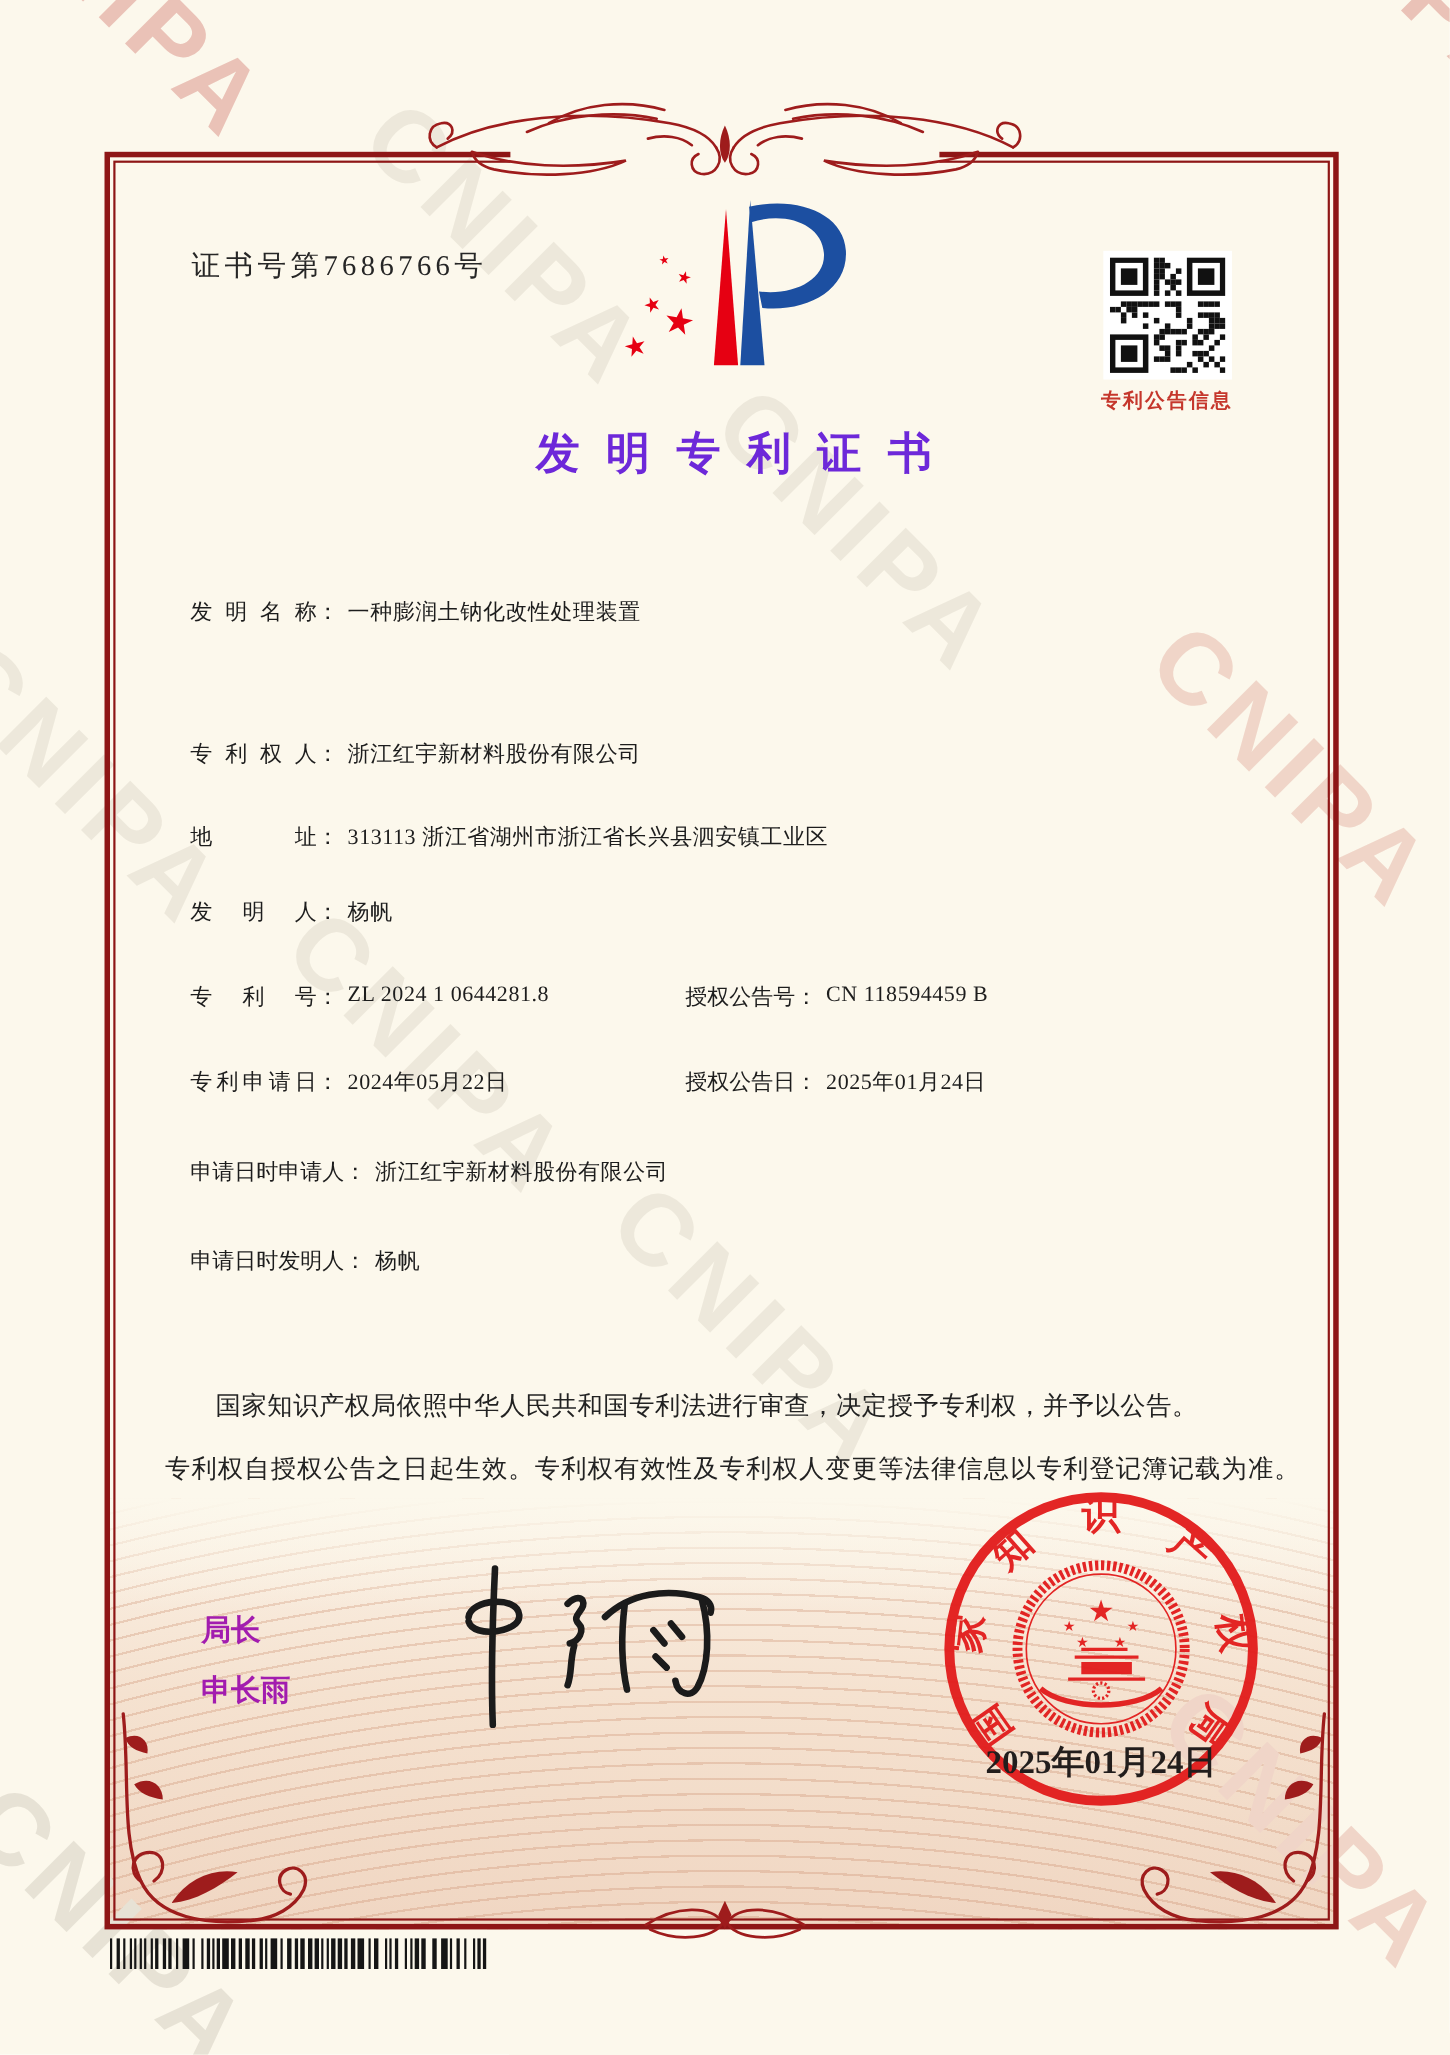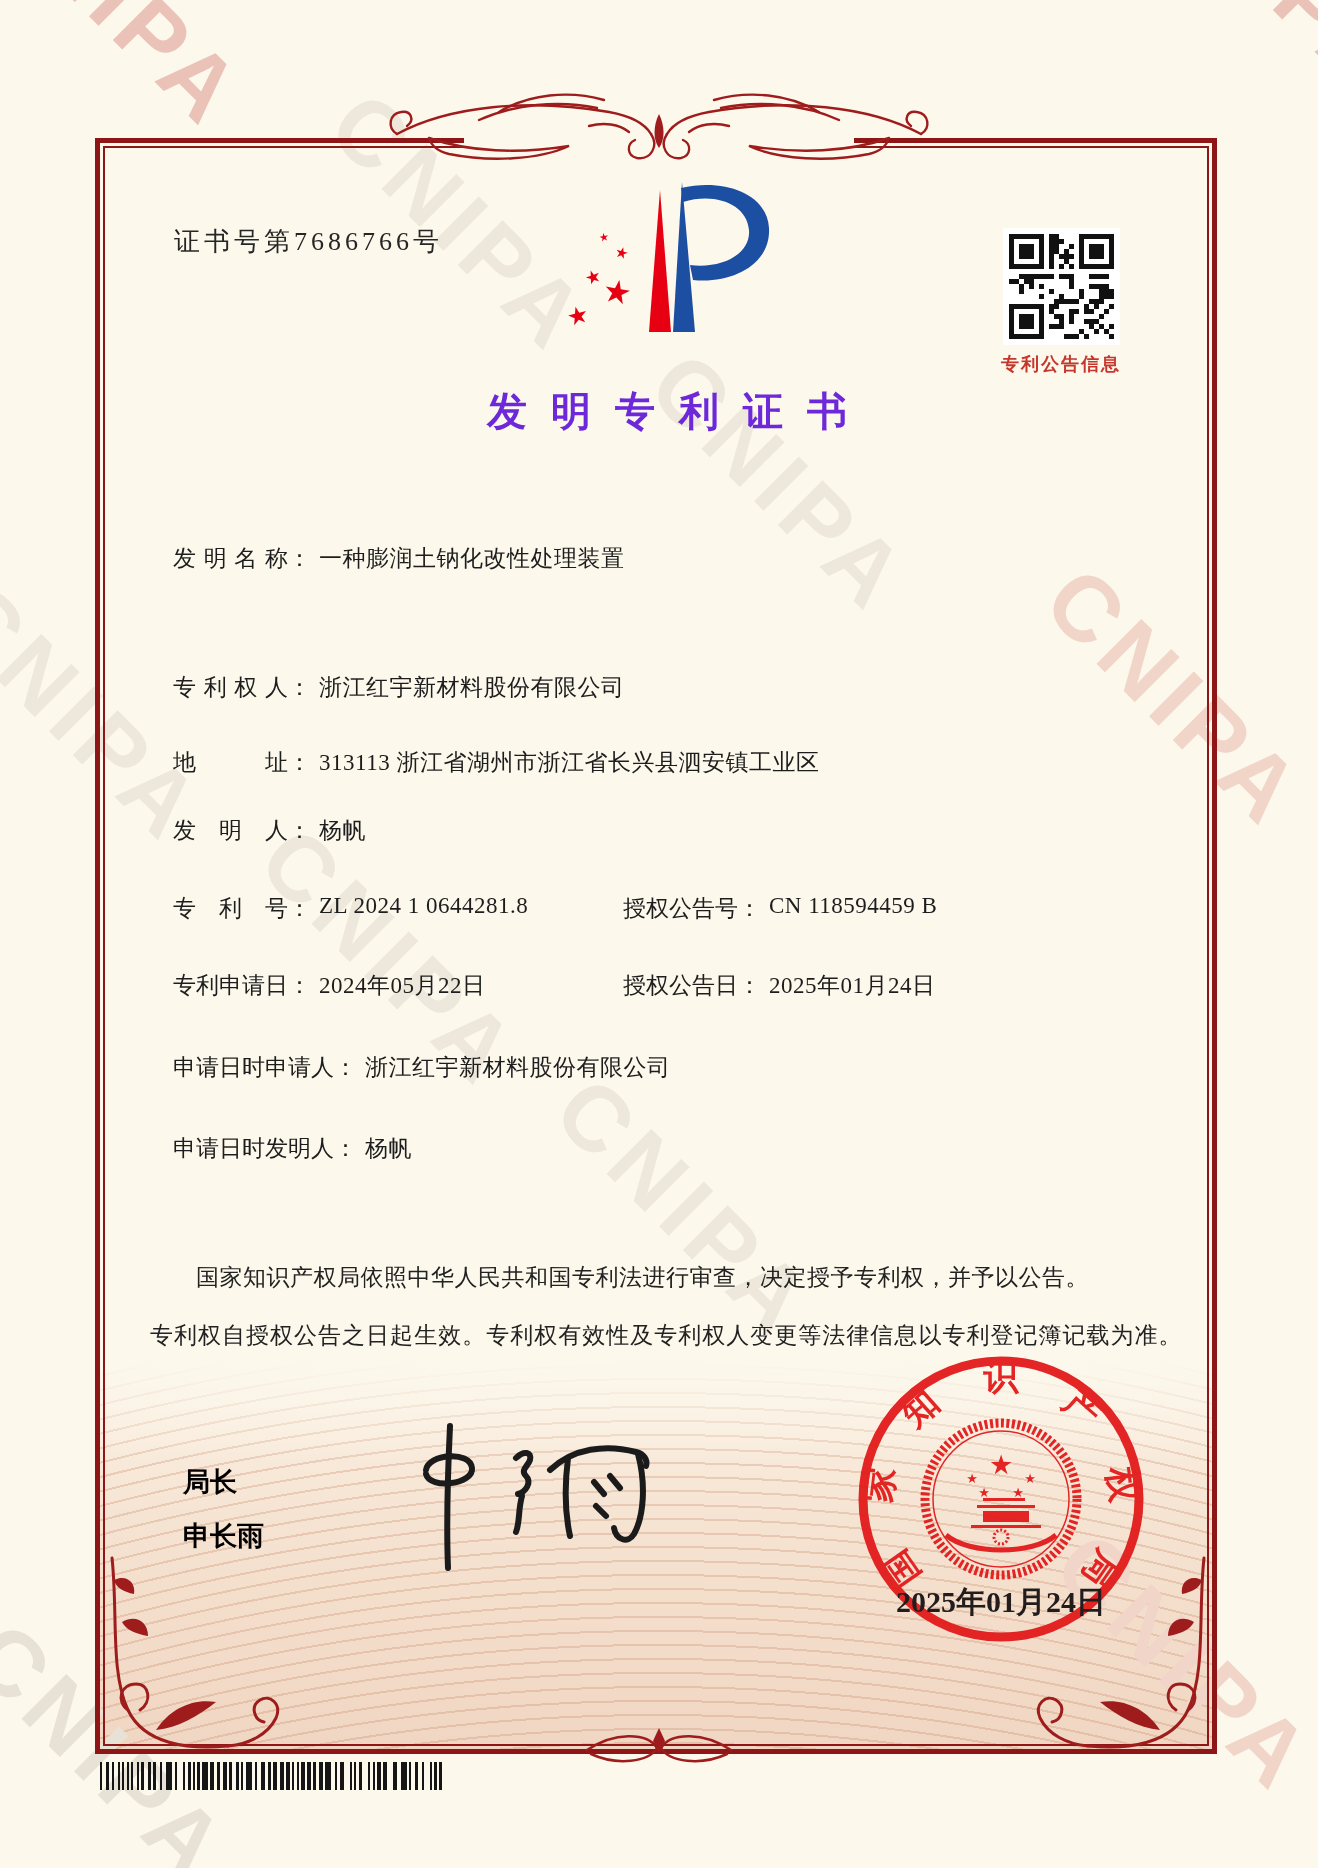--- a/index.html
+++ b/index.html
@@ -54,35 +54,35 @@
   .logo svg{position:absolute; left:0; top:0;}
   .logo .star{position:absolute; color:#E60012; line-height:1; z-index:6;}
   .qr-box{position:absolute; left:1003px; top:228px; width:117px; height:117px;
     background:#ffffff; z-index:5; display:flex; align-items:center; justify-content:center;}
   .qr-label{position:absolute; left:986px; top:352px; width:150px; z-index:5;
     text-align:center; font-size:18px; font-weight:bold; letter-spacing:2px; color:#C5372C;}
   .title{position:absolute; left:0; top:384px; width:100%; z-index:5;
     text-align:center; font-size:40px; font-weight:bold; color:#6d28d9;
     letter-spacing:24px; padding-left:40px; box-sizing:border-box;}
   
-  .frow{position:absolute; left:173px; width:990px; z-index:5; font-size:23px; color:#1d1d1d;}
+  .frow{position:absolute; left:173px; width:990px; z-index:5; font-size:20px; color:#1d1d1d;}
   .flabel{display:inline-block; width:115px; text-align:justify; text-align-last:justify;
     vertical-align:top;}
   .fcolon{display:inline-block; vertical-align:top;}
   .fvalue{display:inline-block; margin-left:8px; vertical-align:top; letter-spacing:0.5px;}
   .fcol-right{position:absolute; left:450px; top:0; white-space:nowrap;}
   .flabel-long{display:inline-block; vertical-align:top;}
   
   .bodytext{position:absolute; left:150px; width:1032px; z-index:5;
     font-size:23px; color:#222; letter-spacing:0.5px;}
   .bodytext.l1{top:1262px; text-indent:2em;}
   .bodytext.l2{top:1320px; text-align:justify; text-align-last:justify;}
   
   .director{position:absolute; left:183px; z-index:5;
-    font-family:"Liberation Sans", sans-serif; font-weight:600; font-size:27px; color:#000000;}
+    font-family:"Liberation Sans", sans-serif; font-weight:600; font-size:27px; color:#a21caf;}
   #director-title{top:1464px;}
   #director-name{top:1518px;}
   .signature{position:absolute; left:398px; top:1418px; z-index:5;}
   
   .seal{position:absolute; left:854px; top:1352px; z-index:5; opacity:0.95;}
   .seal-char{font-size:35px; font-weight:bold; fill:#E21B1B; text-anchor:middle;
     font-family:"Liberation Serif", serif;}
   .seal-date{position:absolute; left:854px; top:1582px; width:294px; z-index:6;
     text-align:center; font-size:30px; font-weight:bold; color:#221d1c;}
   

